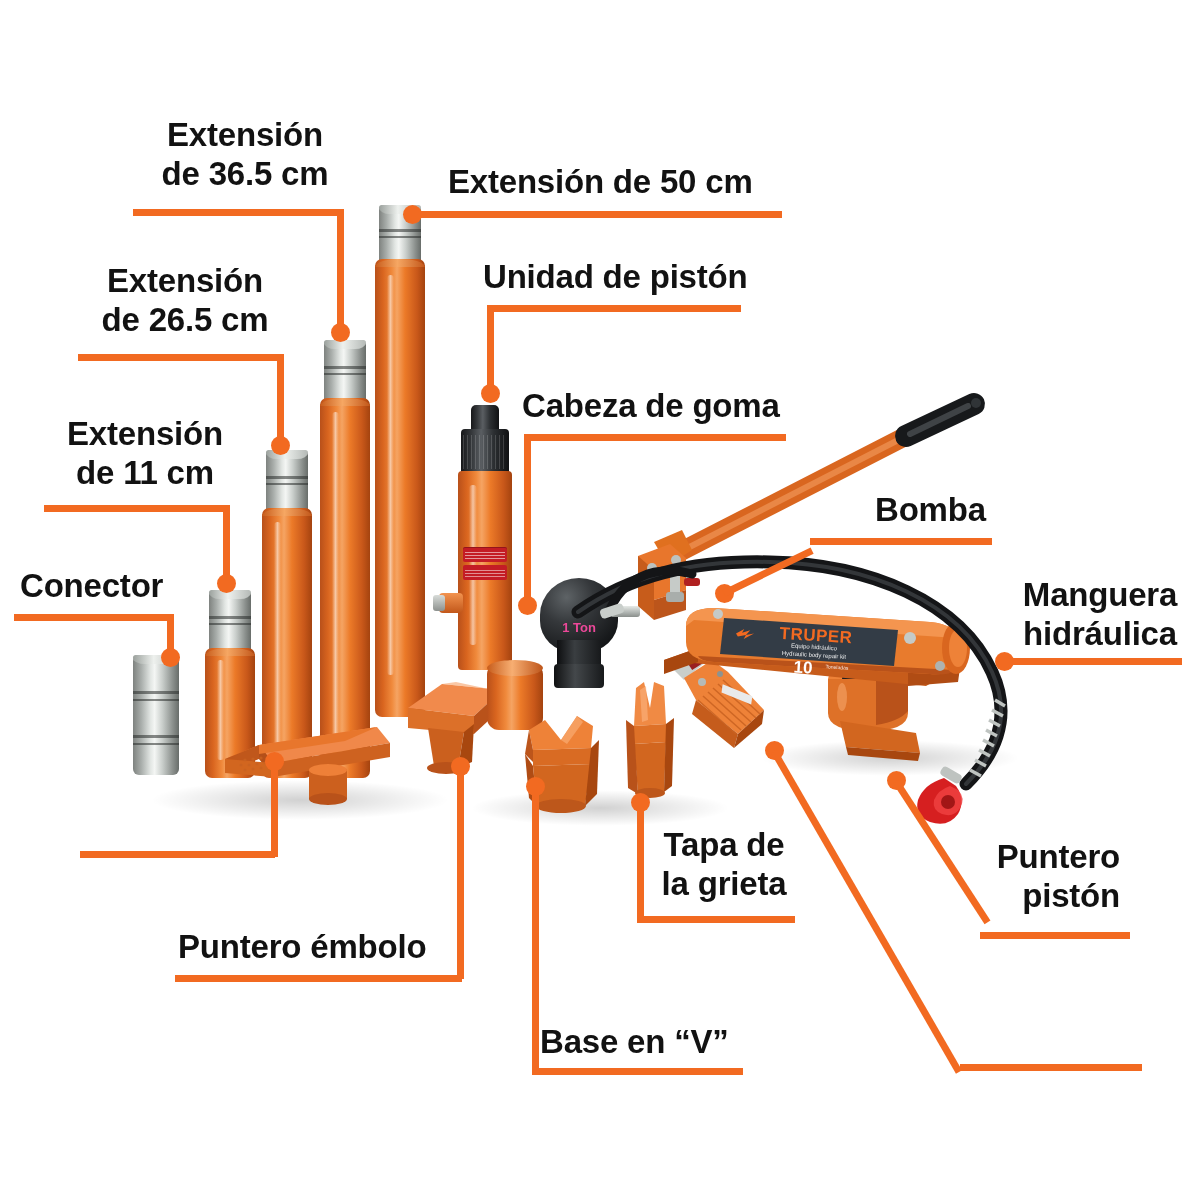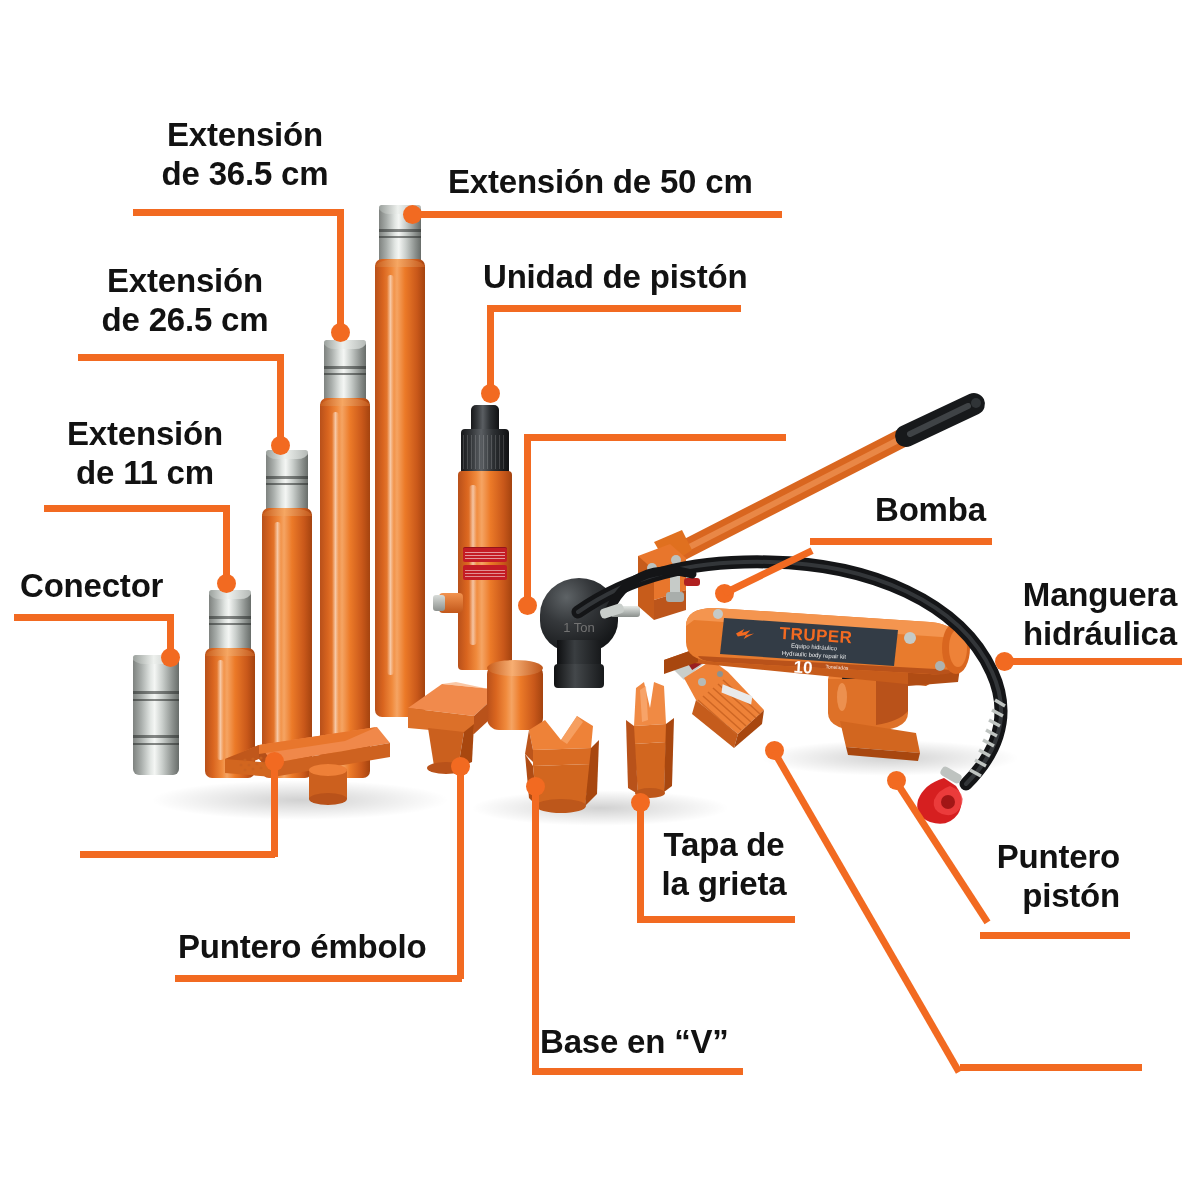--- a/index.html
+++ b/index.html
@@ -132,22 +132,22 @@
            background:linear-gradient(180deg,#D8DCD9,#8D918E);"></div>
     </div>
 
     <div class="part" style="left:540px;top:578px;width:78px;height:112px;">
       <div style="position:absolute;left:0;top:0;width:78px;height:74px;border-radius:50% 50% 42% 42%;
            background:radial-gradient(circle at 34% 26%,#5E6366 0%,#35383B 35%,#16181A 78%,#0B0C0D 100%);"></div>
       <div style="position:absolute;left:17px;top:62px;width:44px;height:48px;border-radius:0 0 8px 8px;
            background:linear-gradient(90deg,#0D0E10,#3A3E41 40%,#17191B 100%);"></div>
       <div style="position:absolute;left:14px;top:86px;width:50px;height:24px;border-radius:4px;
            background:linear-gradient(90deg,#101112,#44484B 42%,#17191B);"></div>
-      <div style="position:absolute;left:0;top:42px;width:78px;text-align:center;color:#737373;
-                  font-size:13px;font-weight:400;font-family:'Liberation Sans',sans-serif;">1 Ton</div>
+      <div style="position:absolute;left:0;top:42px;width:78px;text-align:center;color:#ec4899;
+                  font-size:13px;font-weight:700;font-family:'Liberation Sans',sans-serif;">1 Ton</div>
 
       <div style="position:absolute;left:70px;top:28px;width:30px;height:11px;border-radius:3px;
            background:linear-gradient(180deg,#E6EAE7,#8A8F8C);"></div>
     </div>
 
     <div class="part" style="left:225px;top:715px;width:165px;height:85px;">
       <svg width="165" height="85" viewBox="0 0 165 85">
         <polygon points="34,30 152,12 165,28 48,48" fill="#F0884A"></polygon>
         <polygon points="34,30 48,48 48,62 34,44" fill="#B4501A"></polygon>
         <polygon points="48,48 165,28 165,42 48,62" fill="#CE6220"></polygon>
@@ -417,20 +417,21 @@
   <div class="label" style="left:448px;top:163px;width:360px;">Extensión de 50 cm</div>
 
   <div class="label ctr" style="left:70px;top:262px;width:230px;">Extensión
 de 26.5 cm</div>
 
   <div class="label" style="left:483px;top:258px;width:300px;">Unidad de pistón</div>
 
   <div class="label ctr" style="left:40px;top:415px;width:210px;">Extensión
 de 11 cm</div>
 
+  <div class="label" style="left:522px;top:387px;width:300px;">Cabeza de goma</div>
 
   <div class="label" style="left:875px;top:491px;width:200px;">Bomba</div>
 
   <div class="label" style="left:20px;top:567px;width:240px;">Conector</div>
 
   <div class="label ctr" style="left:1012px;top:576px;width:176px;">Manguera
 hidráulica</div>
 
 
   <div class="label" style="left:178px;top:928px;width:330px;">Puntero émbolo</div>

